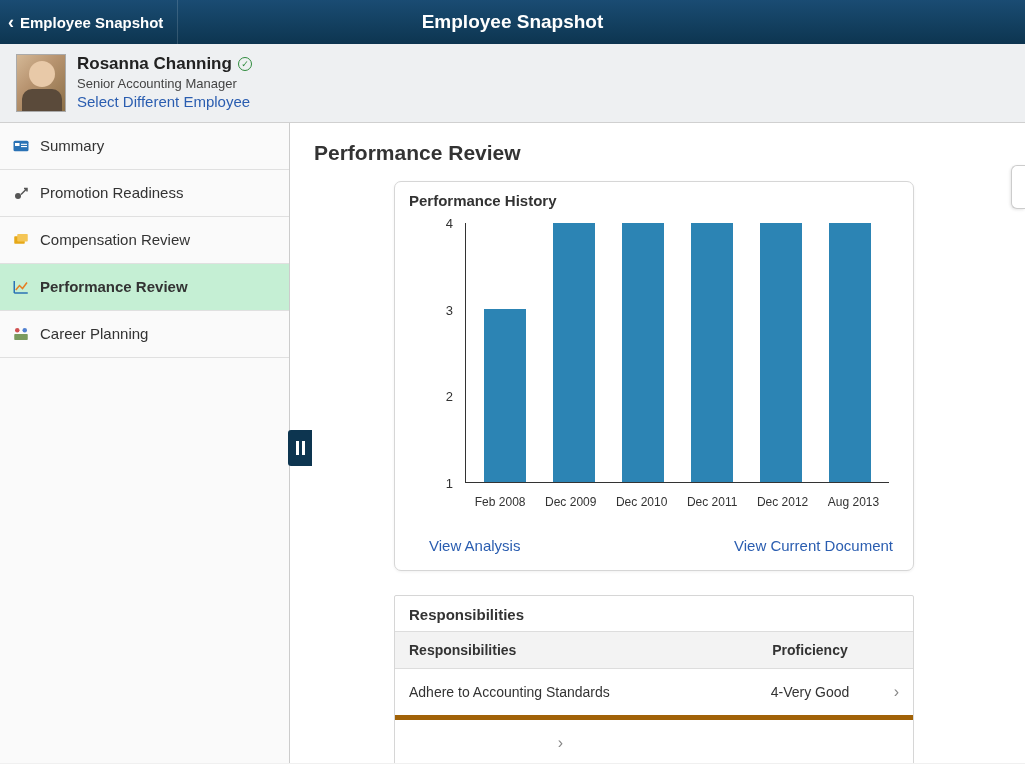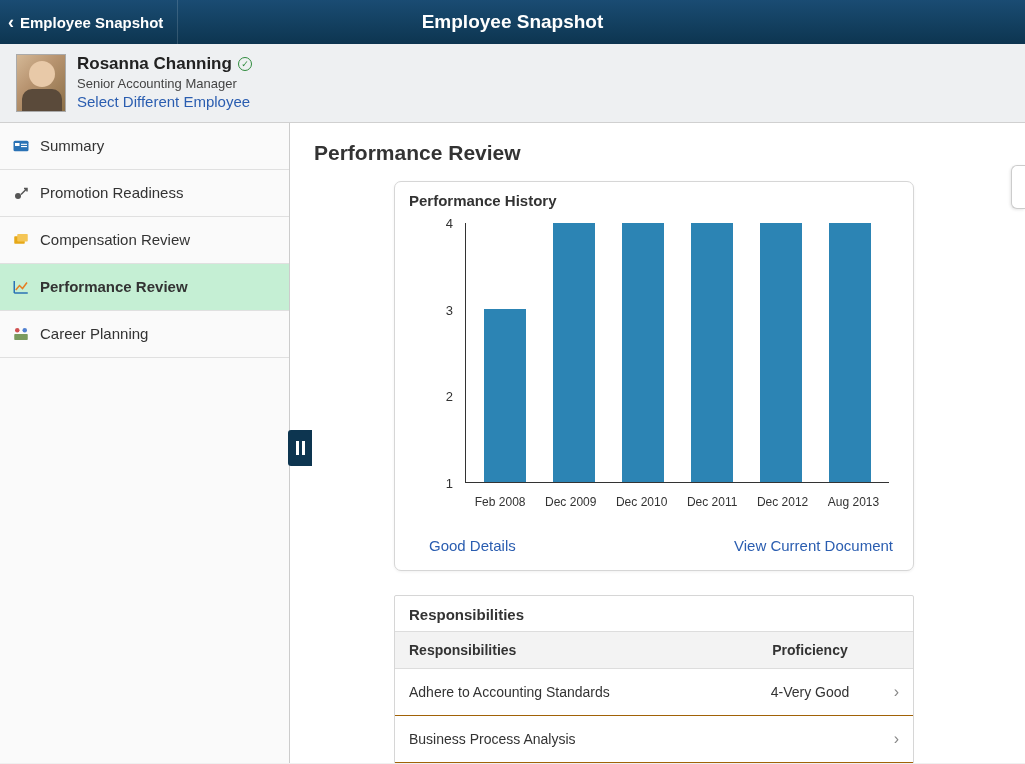--- a/index.html
+++ b/index.html
@@ -52,21 +52,21 @@
   .card-links { display: flex; justify-content: space-between; padding: 10px 20px 16px 34px; }
   .link { color: #2a5db0; font-size: 15px; cursor: pointer; }
 
   
   .resp-card { border: 1px solid #d6d6d6; border-radius: 2px; margin: 0 0 0 80px; max-width: 520px; background: #fff; }
   .resp-title { font-size: 15px; font-weight: bold; padding: 10px 14px 8px 14px; }
   .resp-header-row { display: flex; background: #f3f3f3; border-top: 1px solid #ddd; border-bottom: 1px solid #ddd; padding: 10px 14px; font-weight: bold; font-size: 14px; }
   .col-resp { flex: 1; }
   .col-prof { width: 130px; text-align: center; }
   .col-chev { width: 24px; }
-  .resp-row { display: flex; padding: 14px 14px; border-bottom: 1px solid #a16207; align-items: center; font-size: 14px; cursor: pointer; }
+  .resp-row { display: flex; padding: 14px 14px; border-bottom: 5px solid #a16207; align-items: center; font-size: 14px; cursor: pointer; }
   .resp-row .col-chev { color: #888; text-align: right; font-size: 16px; }
 
   
   .collapse-handle { position: absolute; left: 288px; top: 430px; width: 24px; height: 36px; background: #0d3550; border-radius: 3px 0 0 3px; display:flex; align-items:center; justify-content:center; cursor:pointer; }
   .collapse-handle .bars2 { display:flex; gap:3px; }
   .collapse-handle .bars2 span { width:3px; height:14px; background:#fff; display:block; }
 
   
   .right-edge { position: absolute; right: 0; top: 165px; width: 14px; height: 44px; background: #fff; border: 1px solid #ccc; border-right: none; border-radius: 6px 0 0 6px; box-shadow: -1px 1px 3px rgba(0,0,0,0.1); }
 </style>
@@ -173,40 +173,39 @@
               <div>Feb 2008</div>
               <div>Dec 2009</div>
               <div>Dec 2010</div>
               <div>Dec 2011</div>
               <div>Dec 2012</div>
               <div>Aug 2013</div>
             </div>
         </div>
       </div>
       <div class="card-links">
-        <span class="link">Good Details</span>
+        <span class="link">View Analysis</span>
         <span class="link">View Current Document</span>
       </div>
     </div>
 
     <div class="resp-card">
       <div class="resp-title">Responsibilities</div>
       <div class="resp-header-row">
         <div class="col-resp">Responsibilities</div>
         <div class="col-prof">Proficiency</div>
         <div class="col-chev"></div>
       </div>
       <div id="resp-rows">
           <div class="resp-row">
             <div class="col-resp">Adhere to Accounting Standards</div>
             <div class="col-prof">4-Very Good</div>
             <div class="col-chev">›</div>
           </div>
           <div class="resp-row">
-            <div class="col-resp">Business Process Analysis</div>
             <div class="col-prof"></div>
             <div class="col-chev">›</div>
           </div>
         </div>
     </div>
   </div>
 </div>
 
 <div class="collapse-handle">
   <div class="bars2">

